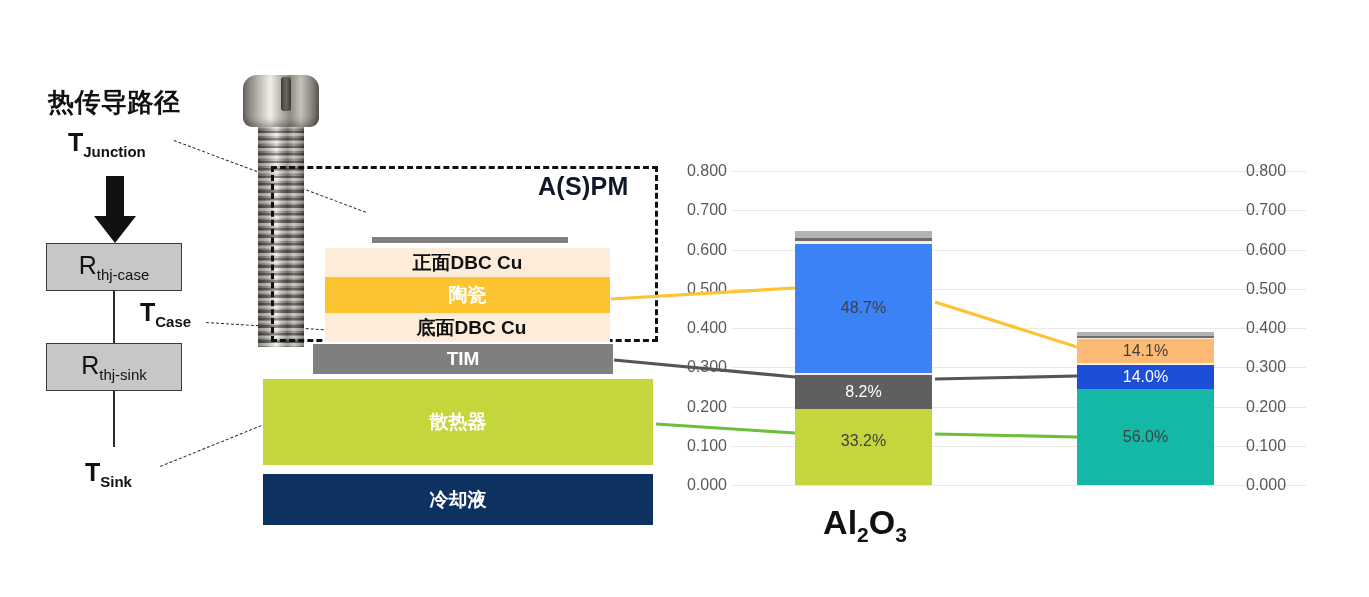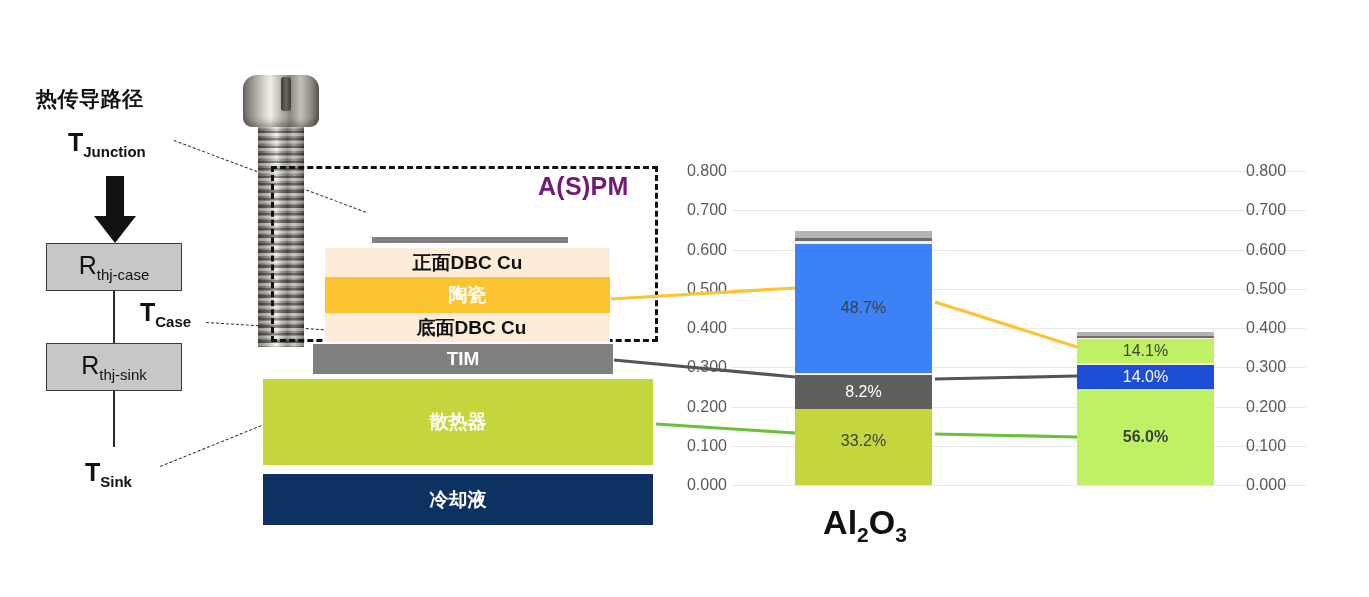--- a/index.html
+++ b/index.html
@@ -6,22 +6,22 @@
   html, body {
     width: 1369px; height: 597px;
     background: #ffffff;
     font-family: "Liberation Sans", sans-serif;
     overflow: hidden;
   }
   #root { position: relative; width: 1369px; height: 597px; background:#fff; }
 
   
   .tp-title {
-    position:absolute; left:36px; top:85px;
-    font-size:21px; font-weight:700; color:#111;
+    position:absolute; left:48px; top:85px;
+    font-size:26px; font-weight:700; color:#111;
     letter-spacing:.5px; white-space:nowrap;
   }
   .tnode {
     position:absolute; font-size:25px; font-weight:700; color:#111; white-space:nowrap;
   }
   .tnode sub { font-size:15px; font-weight:700; }
   .rbox {
     position:absolute; background:#c7c7c7; border:1.6px solid #3a3a3a;
     display:flex; align-items:center; justify-content:center;
     font-size:25px; color:#111; white-space:nowrap;
@@ -32,21 +32,21 @@
   
   .bigarrow { position:absolute; left:93px; top:176px; }
 
   
   .dashbox {
     position:absolute; left:271px; top:166px; width:387px; height:176px;
     border:3.5px dashed #111; background:transparent;
   }
   .aspm-label {
     position:absolute; left:538px; top:172px;
-    font-size:25px; font-weight:700; color:#701a75; letter-spacing:.3px;
+    font-size:25px; font-weight:700; color:#0f172a; letter-spacing:.3px;
   }
   .layer {
     position:absolute; display:flex; align-items:center; justify-content:center;
     font-size:19px; font-weight:700; white-space:nowrap;
   }
   .lyr-chip   { left:372px; top:202px; width:196px; height:31px; background:#b3b3b3; color:#ffffff; }
   .lyr-solder { left:372px; top:237px; width:196px; height:6px; background:#7f7f7f; }
   .lyr-dbc-top{ left:325px; top:248px; width:285px; height:29px; background:#fcecd9; color:#111; }
   .lyr-ceramic{ left:325px; top:277px; width:285px; height:36px; background:#fdc431; color:#ffffff; }
   .lyr-dbc-bot{ left:325px; top:313px; width:285px; height:29px; background:#fcecd9; color:#111;padding-left:8px; }
@@ -222,28 +222,28 @@
           </div>
           <div class="seg lbl-dark" style="top: 201.706px; height: 2.512px; background: rgb(252, 236, 217);"></div>
           <div class="seg lbl-dark" style="top: 72.5733px; height: 129.132px; background: rgb(59, 130, 246);">
             <span>48.7%</span>
           </div>
           <div class="seg lbl-dark" style="top: 70.0613px; height: 2.512px; background: rgb(252, 236, 217);"></div>
           <div class="seg lbl-dark" style="top: 66.568px; height: 3.49325px; background: rgb(109, 109, 109);"></div>
           <div class="seg lbl-dark" style="top: 60.4843px; height: 6.08375px; background: rgb(179, 179, 179);"></div>
         </div>
         <div class="bar" style="left: 409px; top: 21px; width: 137px; height: 314px;">
-          <div class="seg lbl-dark" style="top: 217.798px; height: 96.2018px; background: #bef264; font-weight: bold;">
+          <div class="seg lbl-dark" style="top: 217.798px; height: 96.2018px; background: #14b8a6;">
             <span>56.0%</span>
           </div>
           <div class="seg lbl-light" style="top: 193.738px; height: 24.0602px; background: #1d4ed8;">
             <span>14.0%</span>
           </div>
           <div class="seg lbl-dark" style="top: 192.364px; height: 1.37375px; background: rgb(252, 236, 217);"></div>
-          <div class="seg lbl-dark" style="top: 168.147px; height: 24.2172px; background: #bef264;">
+          <div class="seg lbl-dark" style="top: 168.147px; height: 24.2172px; background: #fdba74;">
             <span>14.1%</span>
           </div>
           <div class="seg lbl-dark" style="top: 166.773px; height: 1.37375px; background: rgb(252, 236, 217);"></div>
           <div class="seg lbl-dark" style="top: 164.811px; height: 1.9625px; background: rgb(109, 109, 109);"></div>
           <div class="seg lbl-dark" style="top: 161.396px; height: 3.41475px; background: rgb(179, 179, 179);"></div>
         </div>
       </div>
   </div>
 
   <div class="catlabel" style="left:790px; top:503px; width:150px;">

